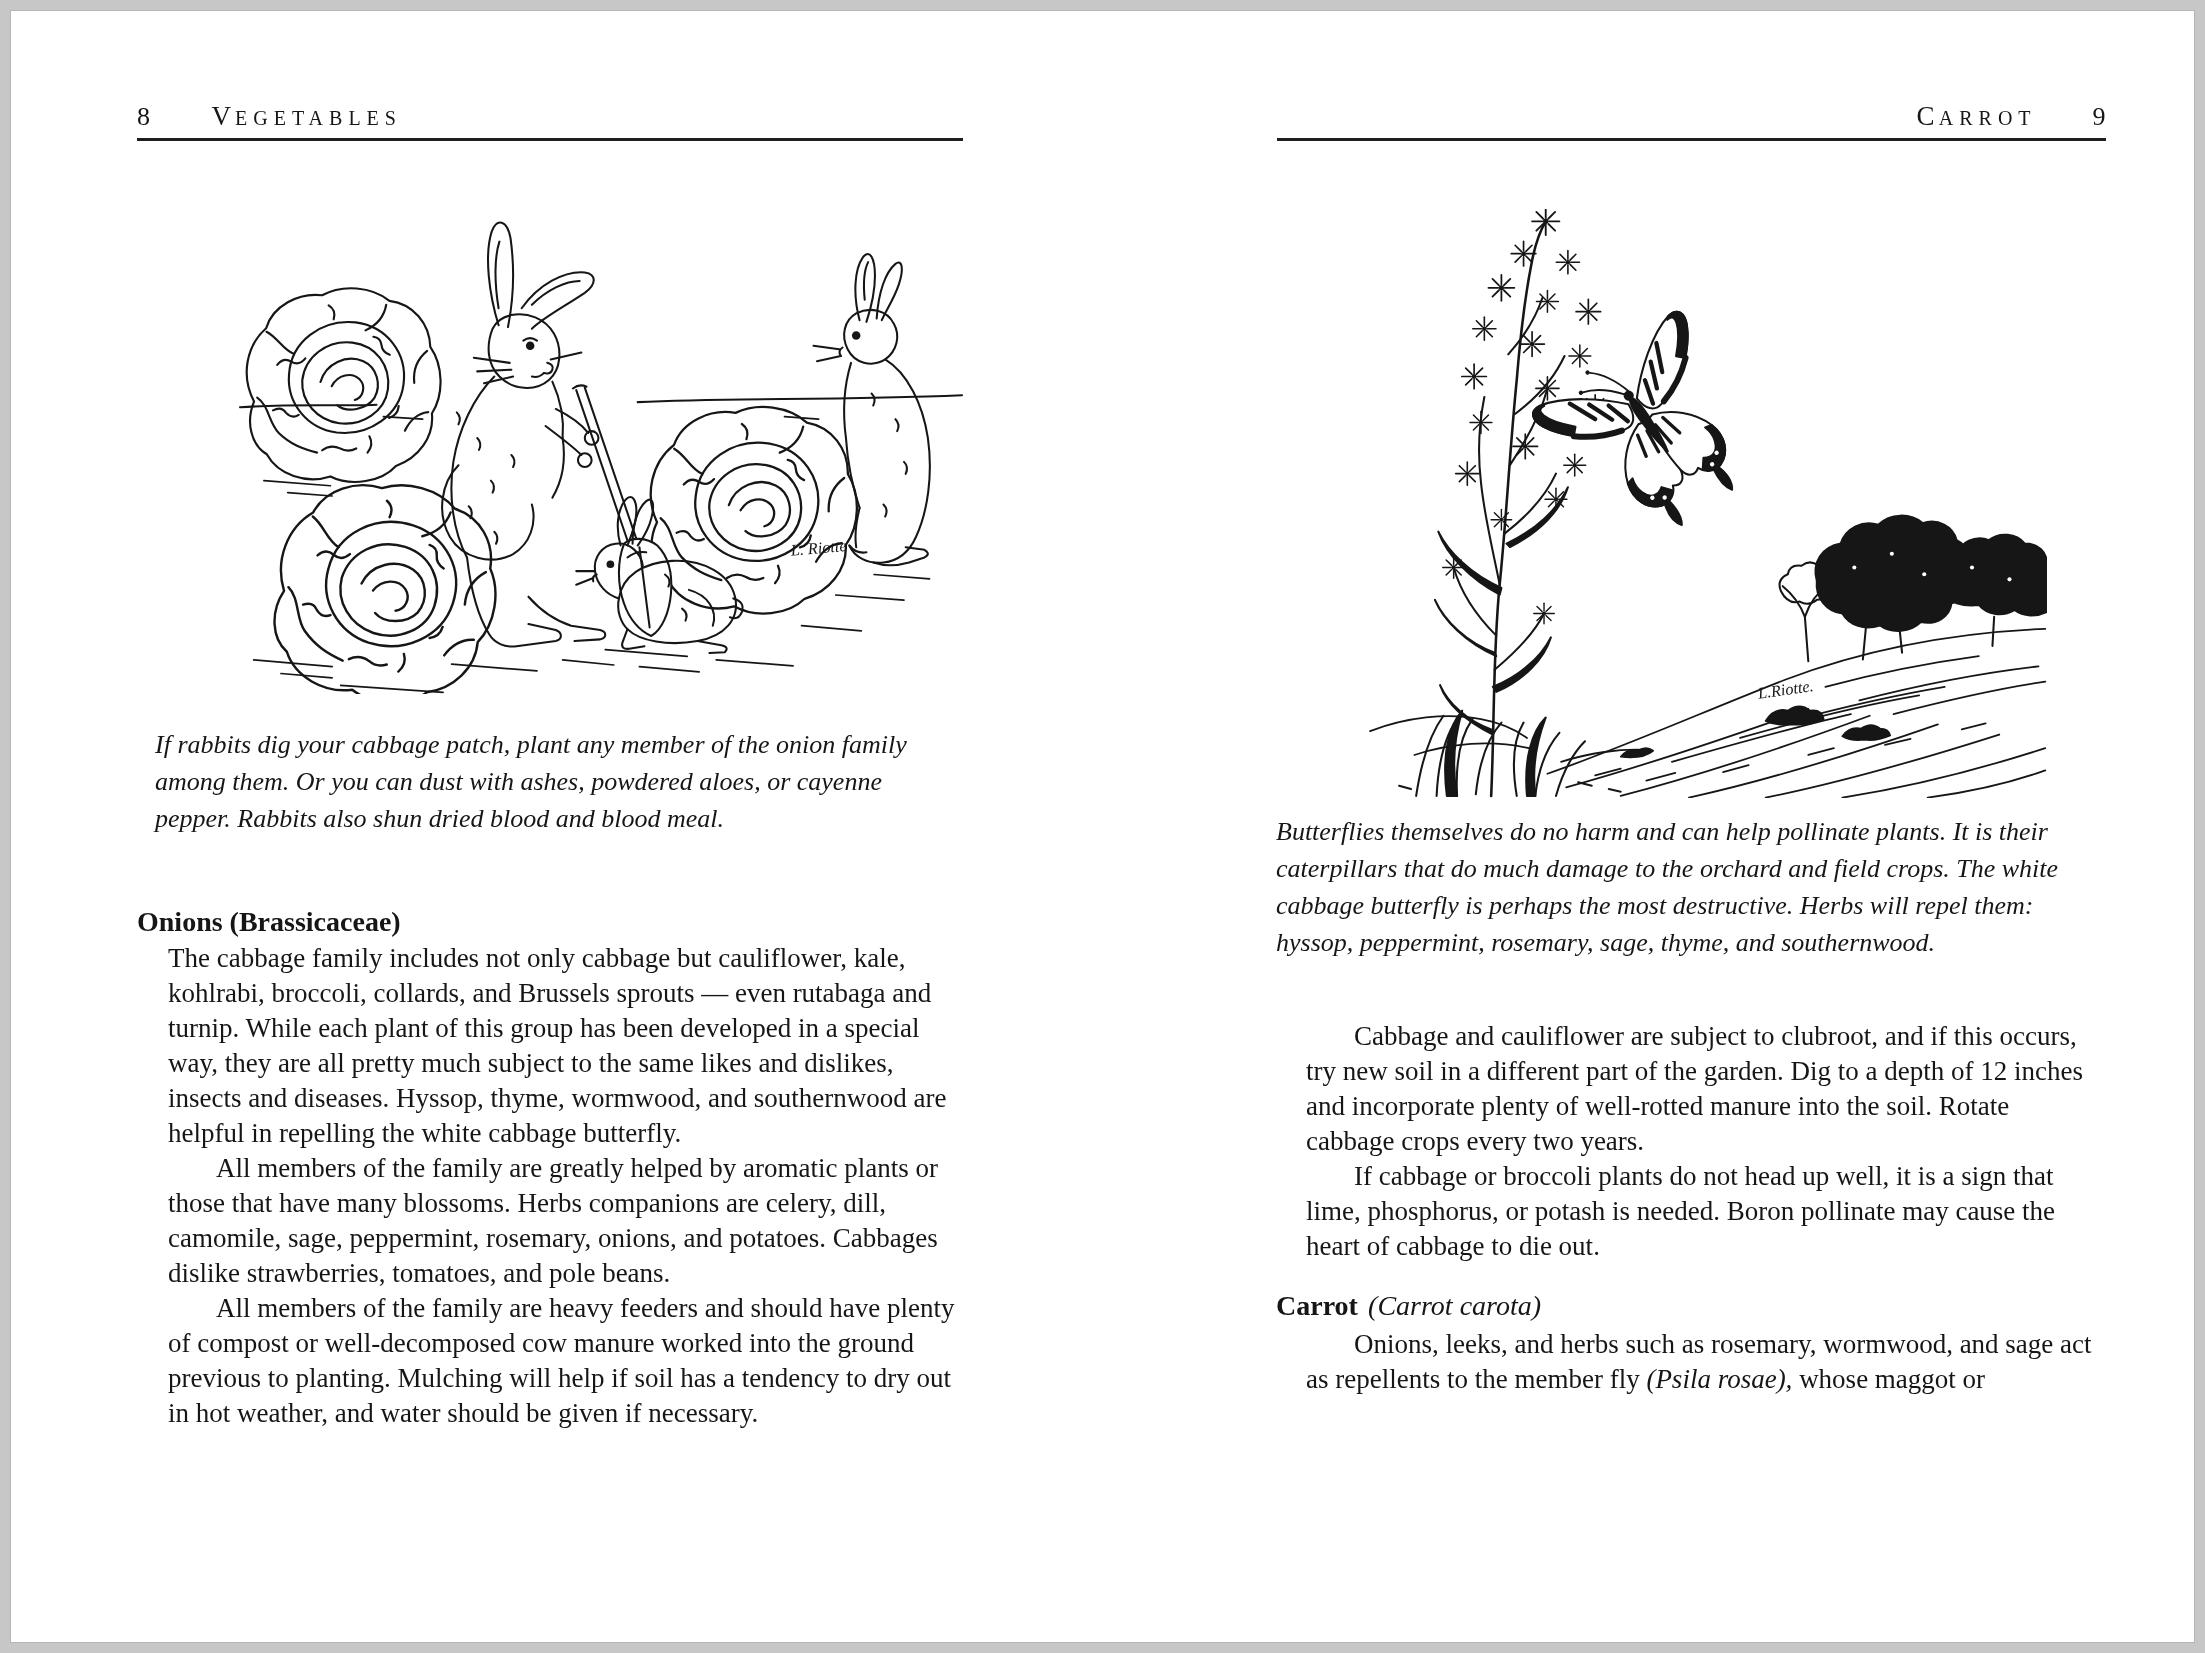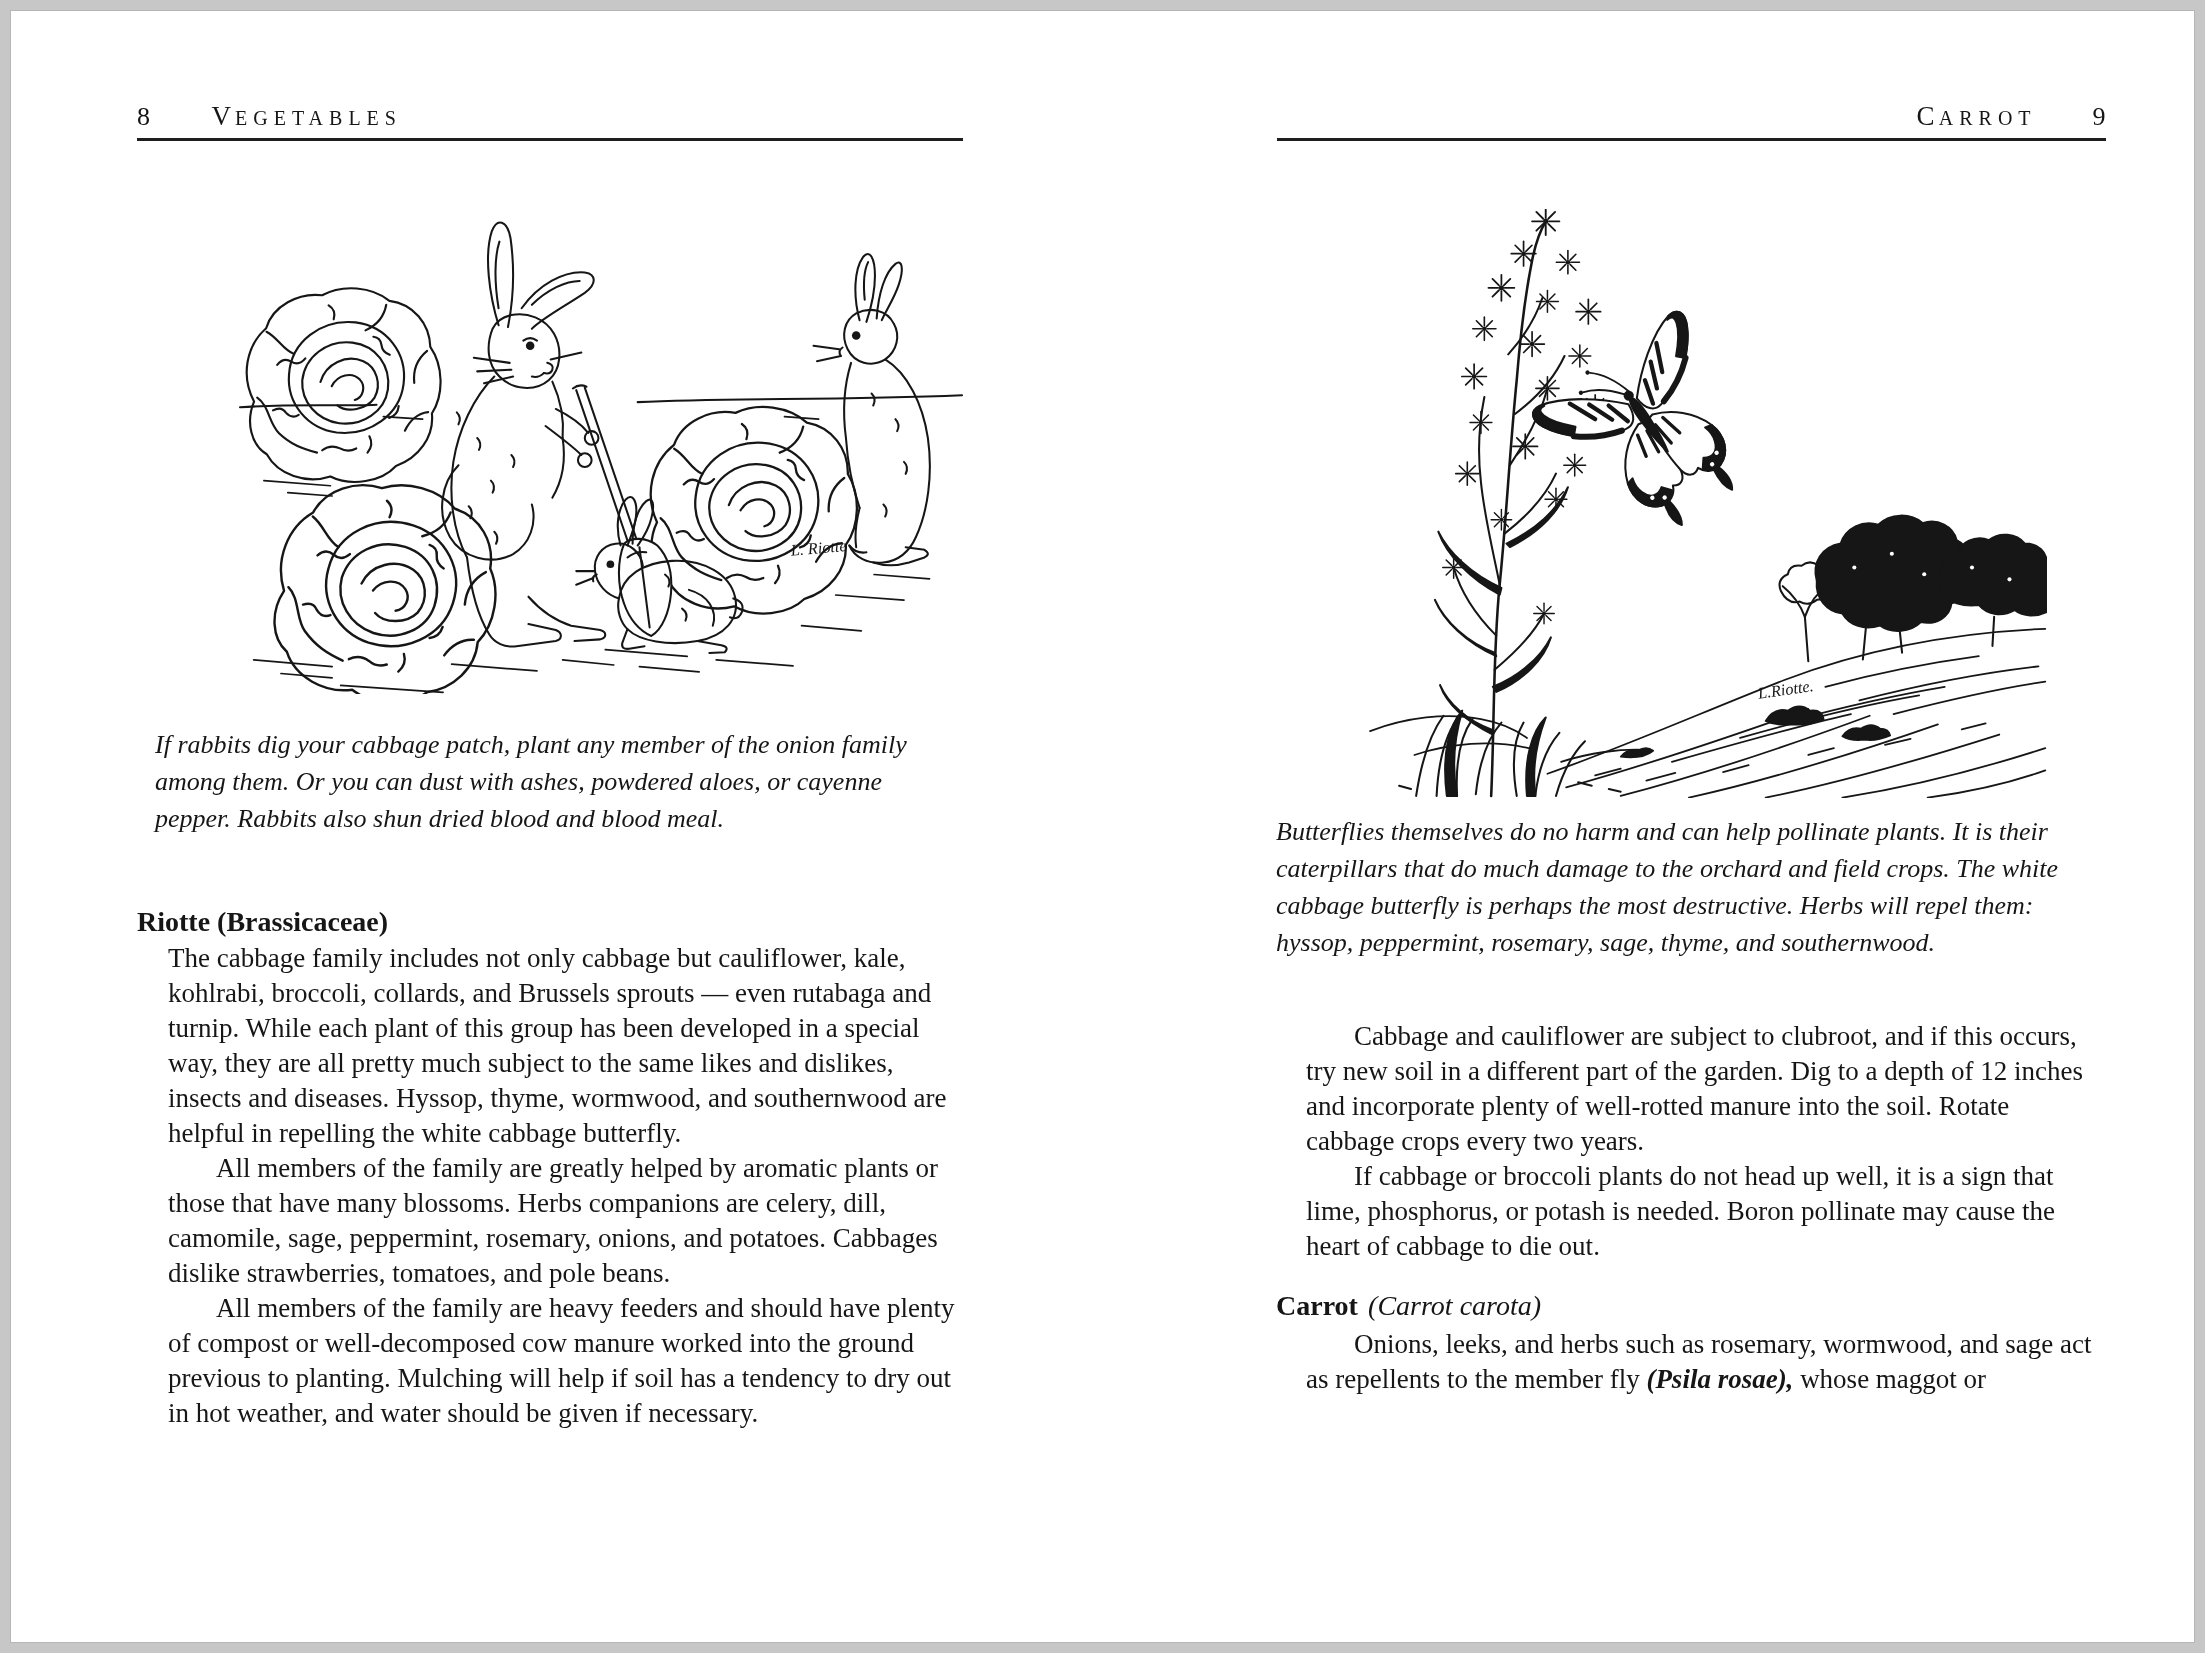--- a/index.html
+++ b/index.html
@@ -41,21 +41,21 @@
   .sec-head .sci { font-weight:400; font-style:italic; margin-left:10.2px; }
   .head-cabbage { left:126px;  top:895px; }
   .head-carrot  { left:1265px; top:1279px; }
   
   .bodyblock { position:absolute; font-size:27px; line-height:35px; }
   .body-left    { left:157px;  top:930px; width:791px; }
   .body-right-1 { left:1295px; top:1008px; width:789px; }
   .body-right-2 { left:1295px; top:1316px; width:789px; }
   .bodyblock p { margin:0; }
   .bodyblock p.ind { text-indent:48px; }
-  .bodyblock .it { font-style:italic;font-weight:bold; }
+  .bodyblock .it { font-style:italic; }
   
   svg .ink { stroke:#161616; fill:none; stroke-width:2.4; stroke-linecap:round; stroke-linejoin:round; }
   svg text.sig { font-family:"Liberation Serif","DejaVu Serif",serif; fill:#161616; stroke:none; font-style:italic; }
 </style>
 </head>
 <body>
 
 <div class="sheet">
 
   <div class="runrow runrow-left">
@@ -197,21 +197,21 @@
         <path d="M 745,440 l 65,5"></path>
         <path d="M 640,255 l 40,3"></path>
         <path d="M 170,255 l 46,3"></path>
       </g>
       <text class="sig" x="648" y="418" font-size="19" transform="rotate(-5 648 418)">L. Riotte</text>
     </g>
   </svg>
 
   <div class="caption caption-left">If rabbits dig your cabbage patch, plant any member of the onion family among them. Or you can dust with ashes, powdered aloes, or cayenne pepper. Rabbits also shun dried blood and blood meal.</div>
 
-  <div class="sec-head head-cabbage">Riotte (Brassicaceae)</div>
+  <div class="sec-head head-cabbage">Onions (Brassicaceae)</div>
 
   <div class="bodyblock body-left">
     <p>The cabbage family includes not only cabbage but cauliflower, kale, kohlrabi, broccoli, collards, and Brussels sprouts — even rutabaga and turnip. While each plant of this group has been developed in a special way, they are all pretty much subject to the same likes and dislikes, insects and diseases. Hyssop, thyme, wormwood, and southernwood are helpful in repelling the white cabbage butterfly.</p>
     <p class="ind">All members of the family are greatly helped by aromatic plants or those that have many blossoms. Herbs companions are celery, dill, camomile, sage, peppermint, rosemary, onions, and potatoes. Cabbages dislike strawberries, tomatoes, and pole beans.</p>
     <p class="ind">All members of the family are heavy feeders and should have plenty of compost or well-decomposed cow manure worked into the ground previous to planting. Mulching will help if soil has a tendency to dry out in hot weather, and water should be given if necessary.</p>
   </div>
 
   <div class="runrow runrow-right">
     <span class="runhead">Carrot</span>
     <span class="folio">9</span>

